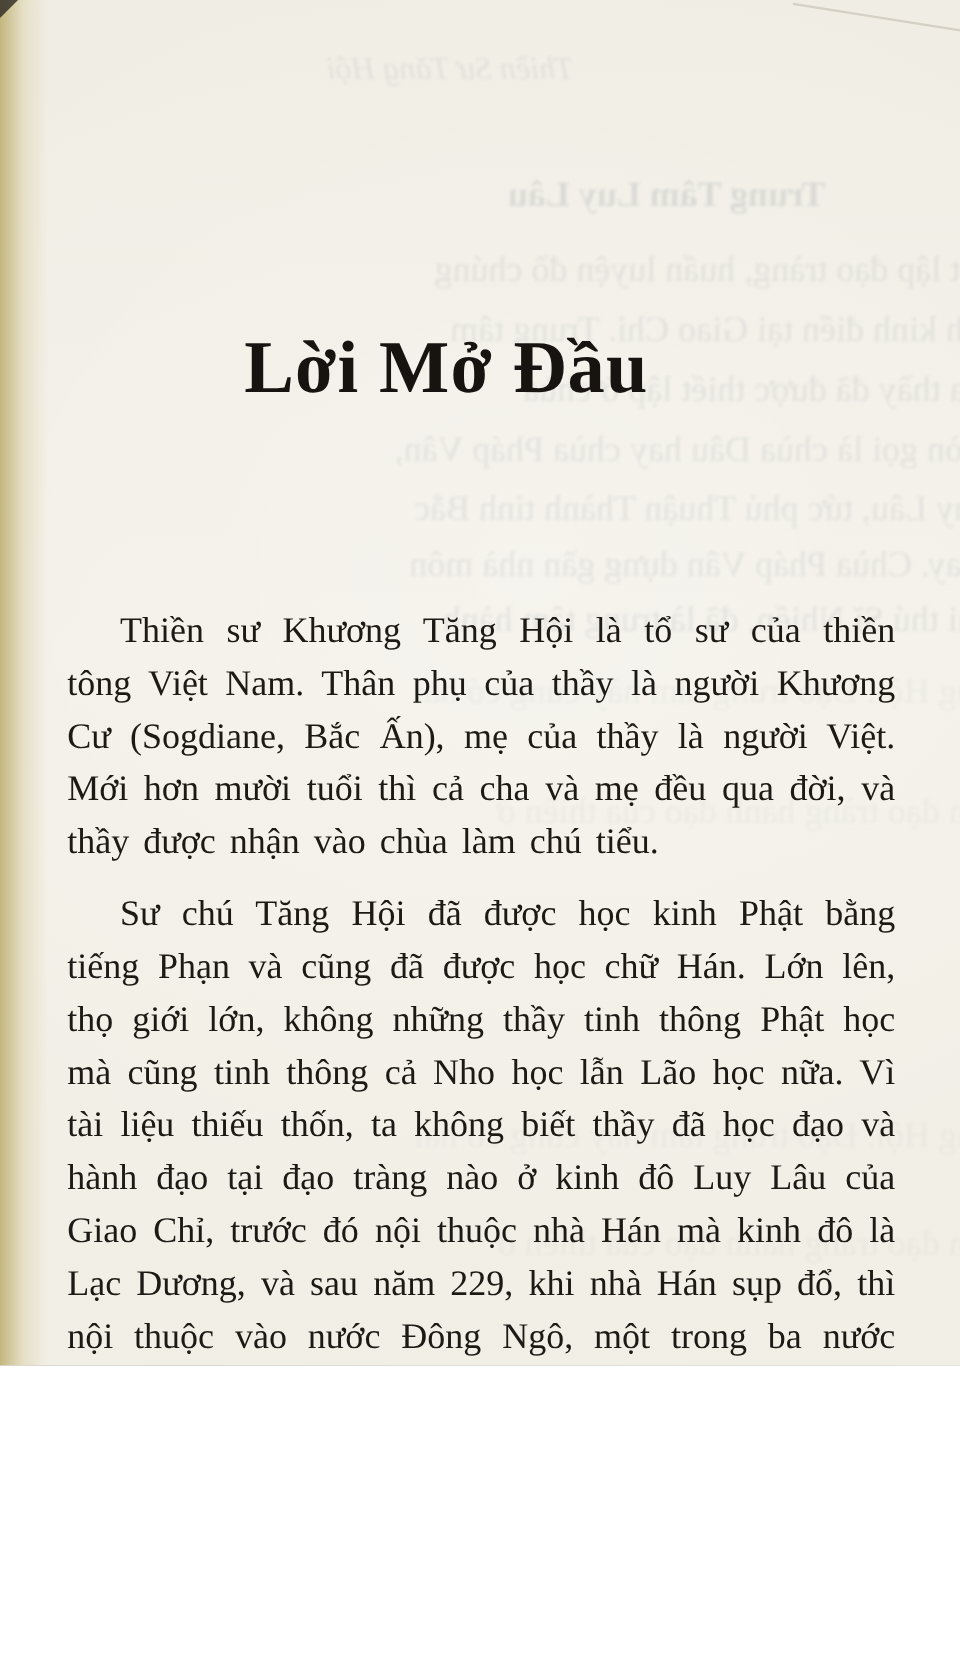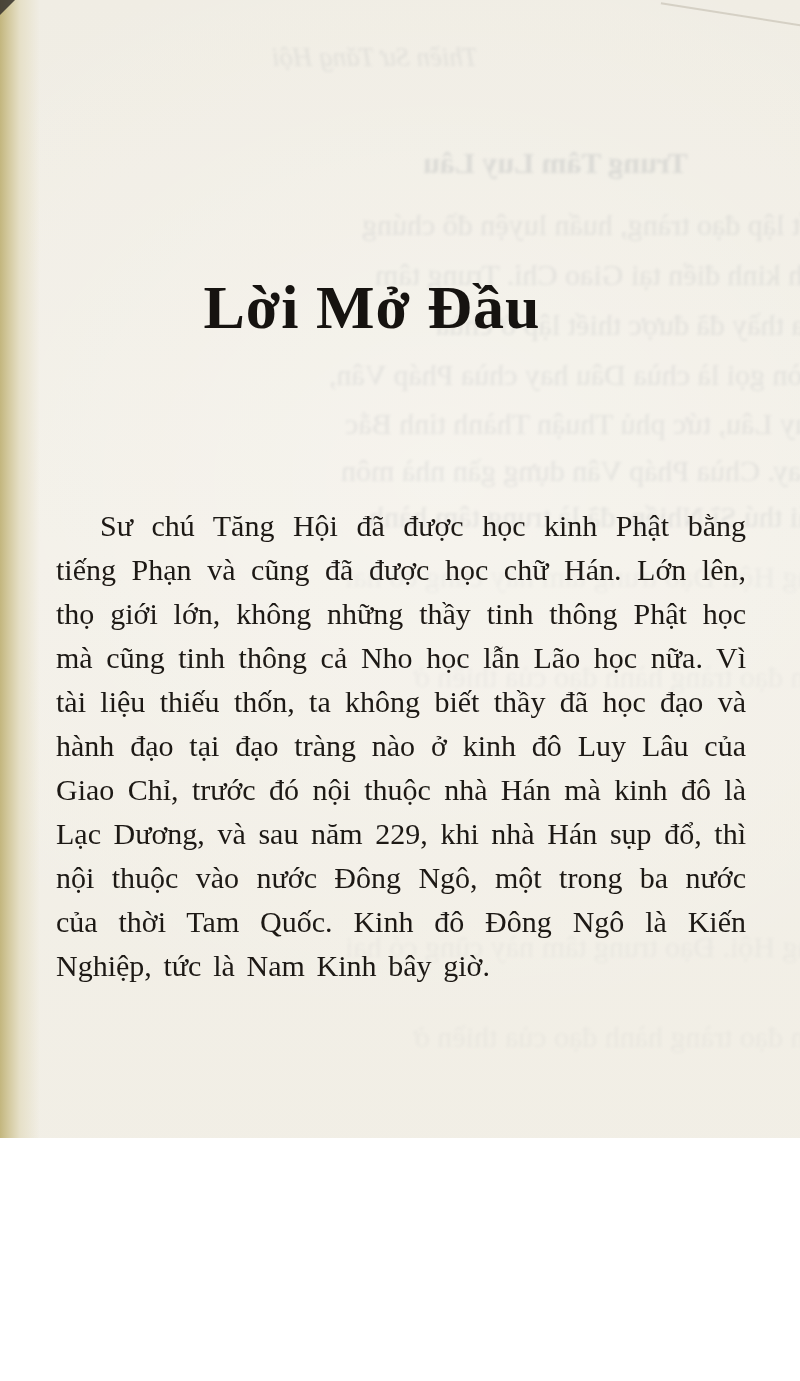--- a/index.html
+++ b/index.html
@@ -87,20 +87,21 @@
     <div class="ghost" style="top:500px; right:-150px;">của quan thái thú Sĩ Nhiếp, đã là trung tâm hành</div>
     <div class="ghost g-faint" style="top:560px;  right:-150px;">Khương Tăng Hội. Đạo trung tâm này cũng có hai</div>
     <div class="ghost g-faint" style="top:660px;  right:-150px;">và đã lập nên đạo tràng hành đạo của thiền ở</div>
     <div class="ghost g-faint" style="top:930px;  right:-150px;">Khương Tăng Hội. Đạo trung tâm này cũng có hai</div>
     <div class="ghost g-faint" style="top:1020px; right:-150px;">và đã lập nên đạo tràng hành đạo của thiền ở</div>
     <div class="ghost" style="top:1212px; right:90px; opacity:.07;">các vị xuất gia nhập chúng</div>
 
     <h1 class="title">Lời Mở Đầu</h1>
 
     <div class="body-text">
+      <p>Thiền sư Khương Tăng Hội là tổ sư của thiền tông Việt Nam. Thân phụ của thầy là người Khương Cư (Sogdiane, Bắc Ấn), mẹ của thầy là người Việt. Mới hơn mười tuổi thì cả cha và mẹ đều qua đời, và thầy được nhận vào chùa làm chú tiểu.</p>
       <p>Sư chú Tăng Hội đã được học kinh Phật bằng tiếng Phạn và cũng đã được học chữ Hán. Lớn lên, thọ giới lớn, không những thầy tinh thông Phật học mà cũng tinh thông cả Nho học lẫn Lão học nữa. Vì tài liệu thiếu thốn, ta không biết thầy đã học đạo và hành đạo tại đạo tràng nào ở kinh đô Luy Lâu của Giao Chỉ, trước đó nội thuộc nhà Hán mà kinh đô là Lạc Dương, và sau năm 229, khi nhà Hán sụp đổ, thì nội thuộc vào nước Đông Ngô, một trong ba nước của thời Tam Quốc. Kinh đô Đông Ngô là Kiến Nghiệp, tức là Nam Kinh bây giờ.</p>
     </div>
 
 
     <div class="leaf-wrap">
       <div class="leaf-smudge"></div>
       <svg width="72" height="66" viewBox="0 0 72 66">
         <g stroke="#55534e" stroke-width="1.1" fill="none" opacity=".8">
           <path d="M62 3 L38 30"></path>
           <path d="M52 12 L38 30"></path>

